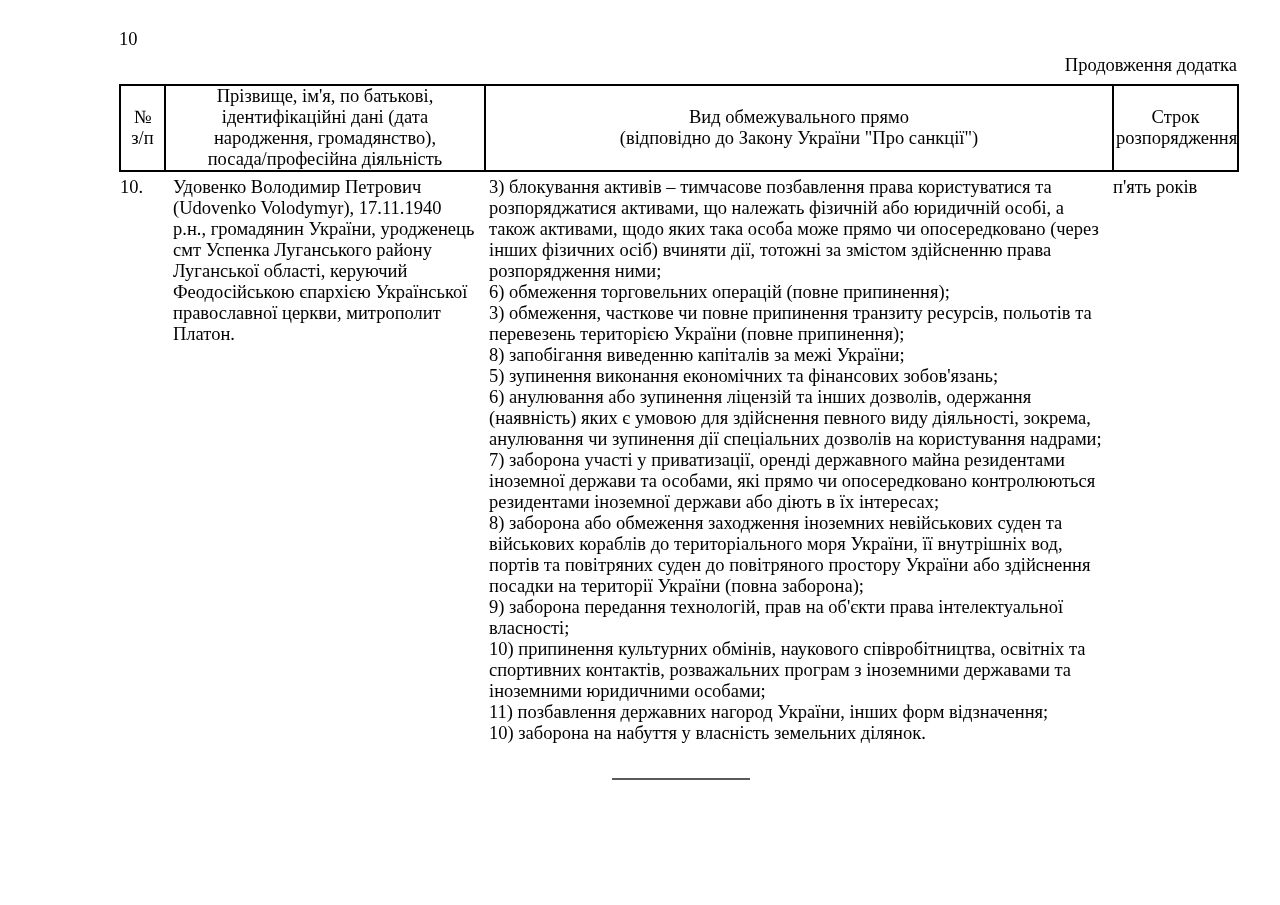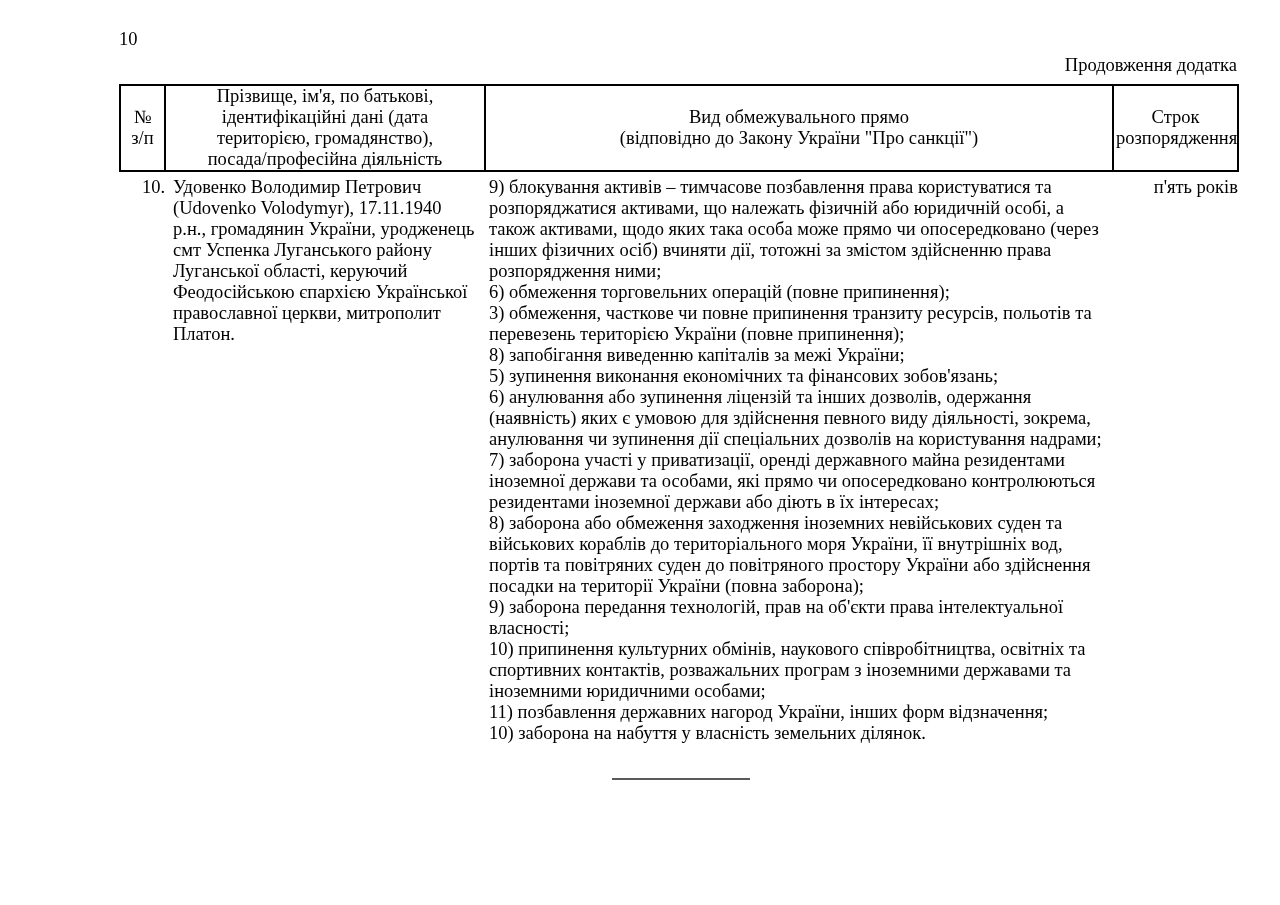--- a/index.html
+++ b/index.html
@@ -48,33 +48,33 @@
     vertical-align: middle;
     height: 80px;
     padding: 0 2px;
   }
   .sanctions-table td {
     border: none;
     vertical-align: top;
     padding: 5px 0 0 0;
   }
   .sanctions-table td.cell-num {
-    text-align: right;
+    text-align: left;
     padding-top: 5px;
   }
   .sanctions-table td.cell-person {
     padding-left: 8px;
     padding-right: 6px;
   }
   .sanctions-table td.cell-measures {
     padding-left: 4px;
     padding-right: 8px;
   }
   .sanctions-table td.cell-term {
-    text-align: right;
+    text-align: left;
   }
   .header-line {
     display: block;
   }
   .measure-item {
     display: block;
   }
   .section-divider {
     position: absolute;
     top: 778px;
@@ -99,39 +99,39 @@
   </colgroup>
   <thead>
     <tr>
       <th>
         <span class="header-line">№</span>
         <span class="header-line">з/п</span>
       </th>
       <th>
         <span class="header-line">Прізвище, ім'я, по батькові,</span>
         <span class="header-line">ідентифікаційні дані (дата</span>
-        <span class="header-line">територією, громадянство),</span>
+        <span class="header-line">народження, громадянство),</span>
         <span class="header-line">посада/професійна діяльність</span>
       </th>
       <th>
         <span class="header-line">Вид обмежувального прямо</span>
         <span class="header-line">(відповідно до Закону України "Про санкції")</span>
       </th>
       <th>
         <span class="header-line">Строк</span>
         <span class="header-line">розпорядження</span>
       </th>
     </tr>
   </thead>
   <tbody>
     <tr>
       <td class="cell-num">10.</td>
       <td class="cell-person">Удовенко Володимир Петрович (Udovenko Volodymyr), 17.11.1940 р.н., громадянин України, уродженець смт Успенка Луганського району Луганської області, керуючий Феодосійською єпархією Української православної церкви, митрополит Платон.</td>
       <td class="cell-measures">
-        <span class="measure-item">9) блокування активів – тимчасове позбавлення права користуватися та розпоряджатися активами, що належать фізичній або юридичній особі, а також активами, щодо яких така особа може прямо чи опосередковано (через інших фізичних осіб) вчиняти дії, тотожні за змістом здійсненню права розпорядження ними;</span>
+        <span class="measure-item">3) блокування активів – тимчасове позбавлення права користуватися та розпоряджатися активами, що належать фізичній або юридичній особі, а також активами, щодо яких така особа може прямо чи опосередковано (через інших фізичних осіб) вчиняти дії, тотожні за змістом здійсненню права розпорядження ними;</span>
         <span class="measure-item">6) обмеження торговельних операцій (повне припинення);</span>
         <span class="measure-item">3) обмеження, часткове чи повне припинення транзиту ресурсів, польотів та перевезень територією України (повне припинення);</span>
         <span class="measure-item">8) запобігання виведенню капіталів за межі України;</span>
         <span class="measure-item">5) зупинення виконання економічних та фінансових зобов'язань;</span>
         <span class="measure-item">6) анулювання або зупинення ліцензій та інших дозволів, одержання (наявність) яких є умовою для здійснення певного виду діяльності, зокрема, анулювання чи зупинення дії спеціальних дозволів на користування надрами;</span>
         <span class="measure-item">7) заборона участі у приватизації, оренді державного майна резидентами іноземної держави та особами, які прямо чи опосередковано контролюються резидентами іноземної держави або діють в їх інтересах;</span>
         <span class="measure-item">8) заборона або обмеження заходження іноземних невійськових суден та військових кораблів до територіального моря України, її внутрішніх вод, портів та повітряних суден до повітряного простору України або здійснення посадки на території України (повна заборона);</span>
         <span class="measure-item">9) заборона передання технологій, прав на об'єкти права інтелектуальної власності;</span>
         <span class="measure-item">10) припинення культурних обмінів, наукового співробітництва, освітніх та спортивних контактів, розважальних програм з іноземними державами та іноземними юридичними особами;</span>
         <span class="measure-item">11) позбавлення державних нагород України, інших форм відзначення;</span>

